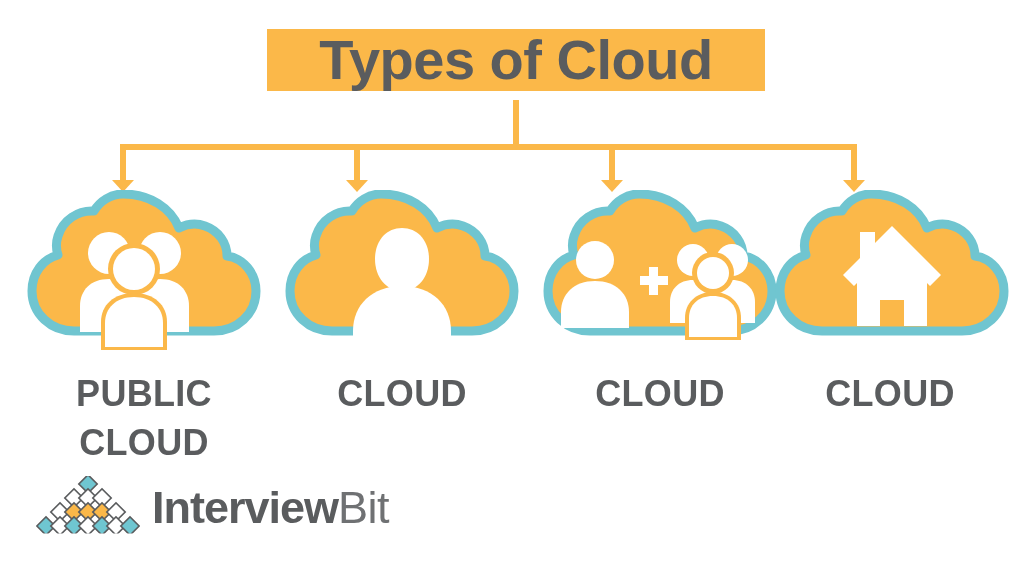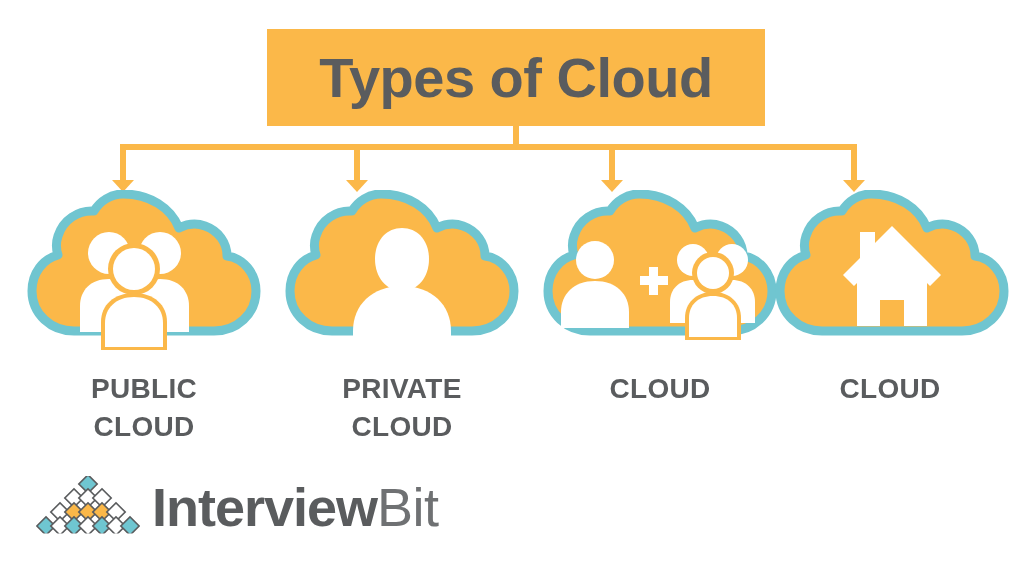--- a/index.html
+++ b/index.html
@@ -8,21 +8,21 @@
     background:#ffffff;
     font-family:"Liberation Sans", sans-serif;
     overflow:hidden;
     position:relative;
   }
   #canvas{position:absolute;left:0;top:0;width:1024px;height:569px;}
 
   
   .title-box{
     position:absolute;
-    left:267px;top:29px;width:498px;height:97px;
+    left:267px;top:29px;width:498px;height:62px;
     background:#FBB849;
     display:flex;align-items:center;justify-content:center;
   }
   .title-text{
     font-size:56px;
     font-weight:bold;
     color:#5A5C5E;
     letter-spacing:-0.5px;
     line-height:1;
     white-space:nowrap;
@@ -37,37 +37,37 @@
   .cloud-2{left:285px;}
   .cloud-3{left:543px;}
   .cloud-4{left:775px;}
   .cloud svg{display:block;width:234px;height:163px;}
 
   
   .label{
     position:absolute;top:370px;width:234px;
     text-align:center;
     color:#5A5C5E;
-    font-size:28px;
+    font-size:36px;
     font-weight:bold;
     line-height:1.35;
     letter-spacing:0.3px;
   }
   .label-1{left:27px;}
   .label-2{left:285px;}
   .label-3{left:543px;}
   .label-4{left:773px;}
   .label span{display:block;}
 
   
   .logo{position:absolute;left:36px;top:476px;display:flex;align-items:center;}
   .logo-mark{width:104px;height:60px;display:block;}
   .logo-word{
     margin-left:12px;
-    font-size:54px;
+    font-size:45px;
     line-height:1;
     color:#5A5C5E;
     white-space:nowrap;
     position:relative;
     top:1px;
   }
   .logo-word .w-bold{font-weight:bold;letter-spacing:-1px;}
   .logo-word .w-light{font-weight:normal;color:#6F7173;letter-spacing:-0.5px;}
 </style>
 </head>
@@ -175,21 +175,20 @@
         <rect x="105" y="110" width="24" height="26" fill="#FBB849"></rect>
       </g>
     </svg>
   </div>
 
   <div class="label label-1">
     <span>PUBLIC</span>
     <span>CLOUD</span>
   </div>
   <div class="label label-2">
-    <span>PRIVATE</span>
     <span>CLOUD</span>
   </div>
   <div class="label label-3">
     <span>CLOUD</span>
   </div>
   <div class="label label-4">
     <span>CLOUD</span>
   </div>
 
   <div class="logo">

